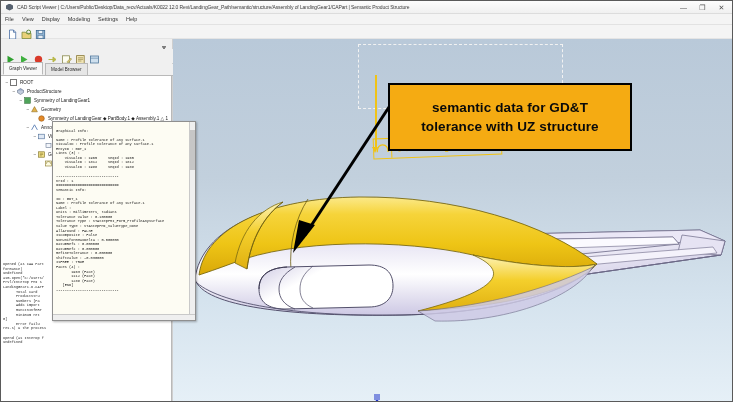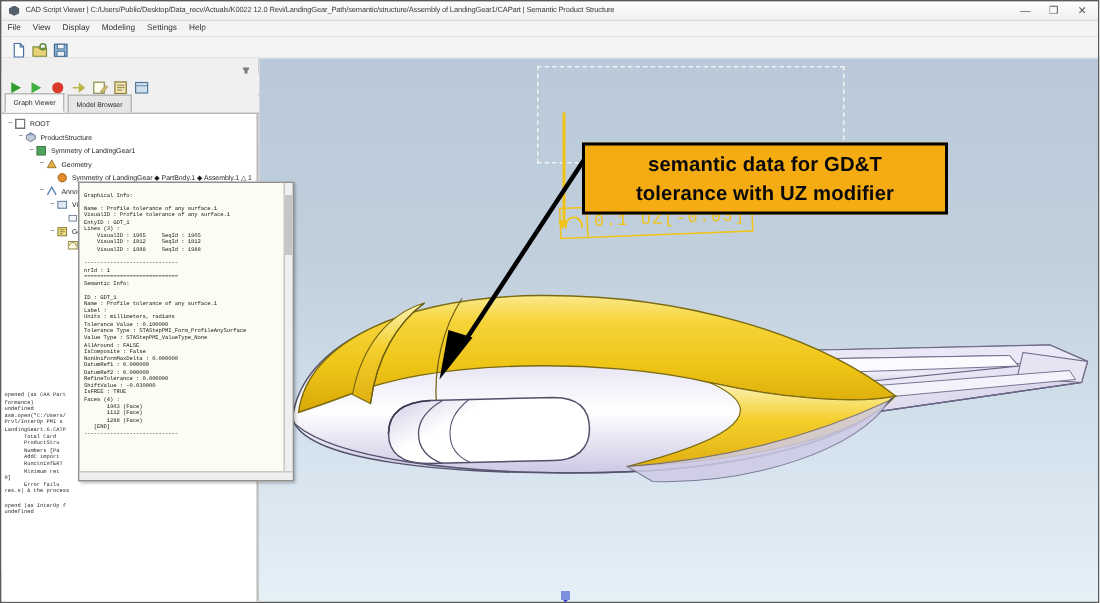--- a/index.html
+++ b/index.html
@@ -323,23 +323,23 @@
     font-family: "Liberation Mono", monospace;
     font-size: 11px;
     color: #f0c316;
     letter-spacing: 1.2px;
     white-space: nowrap;
   }
 
   
   .callout {
     position: absolute;
-    left: 215px; top: 56px;
+    left: 215px; top: 44px;
     width: 244px;
-    height: 48px;
+    height: 68px;
     background: #f5ab12;
     border: 2px solid #000000;
     box-sizing: border-box;
     display: flex;
     flex-direction: column;
     align-items: center;
     justify-content: center;
     z-index: 30;
   }
   .callout-line {
@@ -666,21 +666,21 @@
       <div class="fcf-val">0.1  UZ[-0.03]</div>
     </div>
 
     <svg class="callout-arrow" viewBox="0 0 120 160">
       <line x1="110" y1="2" x2="22" y2="136" stroke="#000" stroke-width="3"></line>
       <path d="M10 154 L32 126 L16 121 Z" fill="#000"></path>
     </svg>
 
     <div class="callout">
       <div class="callout-line">semantic data for GD&amp;T</div>
-      <div class="callout-line">tolerance with  UZ  modifier</div>
+      <div class="callout-line">tolerance with  UZ  structure</div>
     </div>
 
     <svg class="triad" viewBox="0 0 40 40">
       <line x1="14" y1="30" x2="14" y2="8" stroke="#2233cc" stroke-width="2.4"></line>
       <line x1="14" y1="30" x2="1" y2="32" stroke="#11aa22" stroke-width="2.4"></line>
       <line x1="14" y1="30" x2="25" y2="34" stroke="#cc1111" stroke-width="2.4"></line>
       <rect x="11" y="3" width="6" height="6" fill="#7f8fe0"></rect>
       <rect x="23" y="31" width="6" height="6" fill="#d95a4a"></rect>
     </svg>
   </div>

